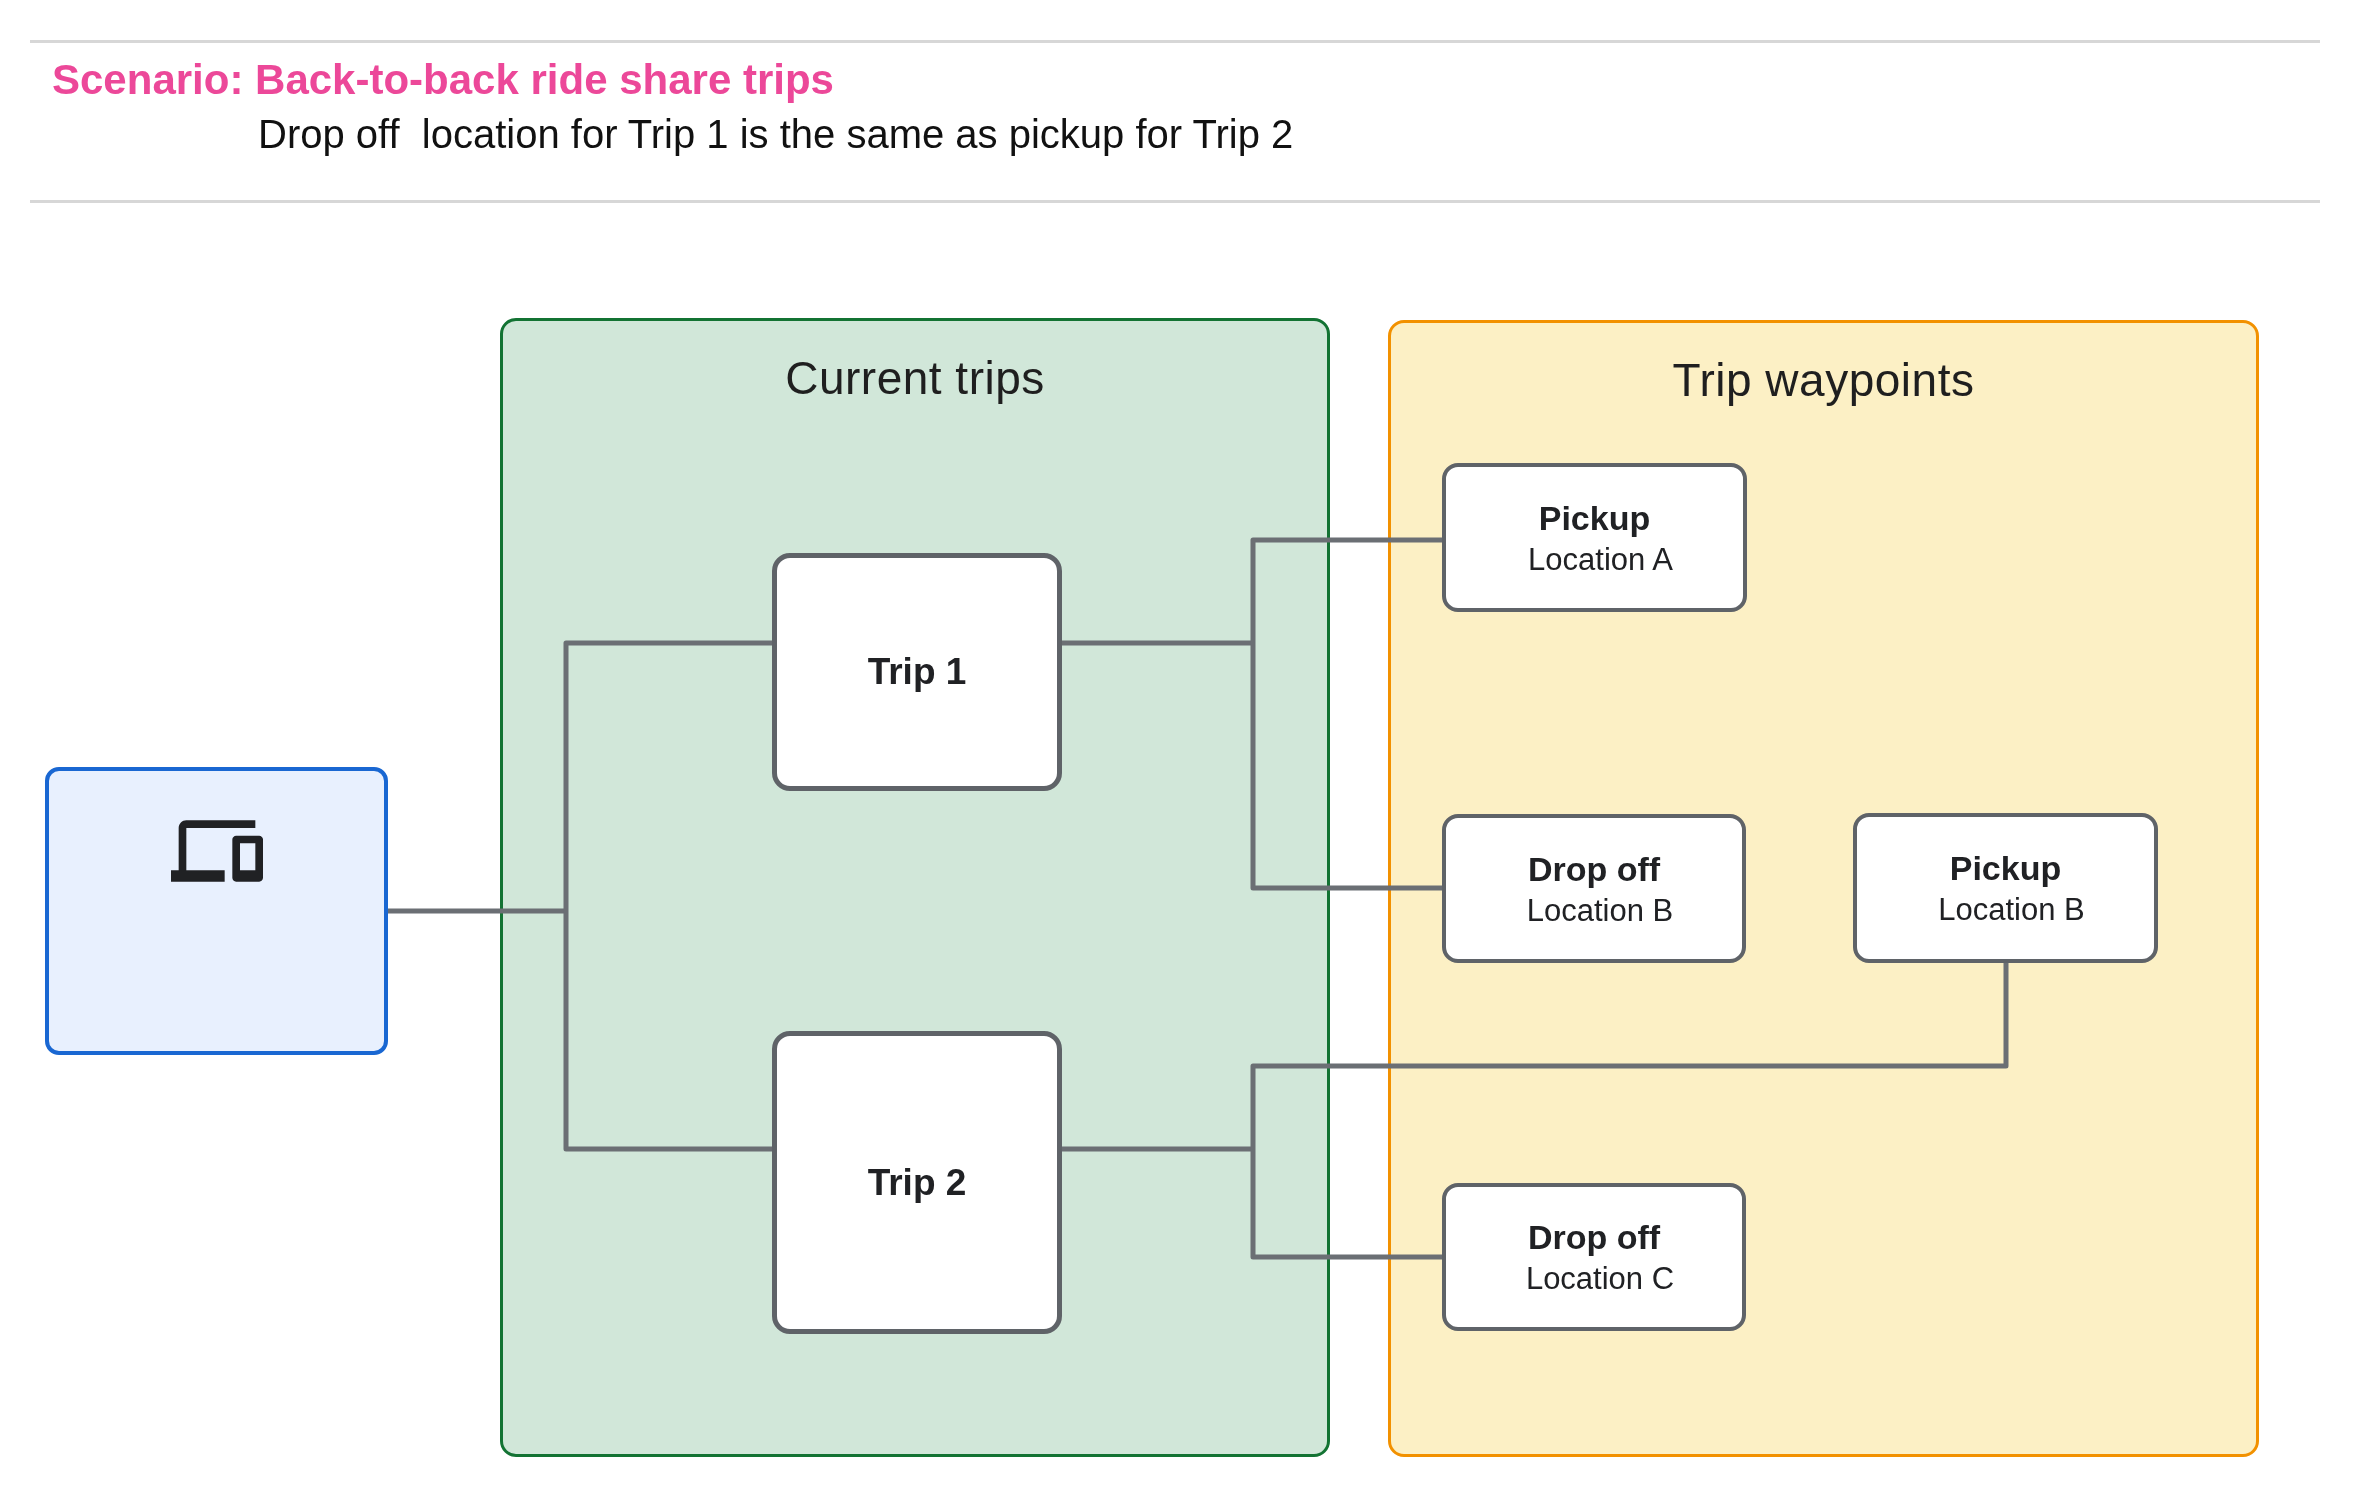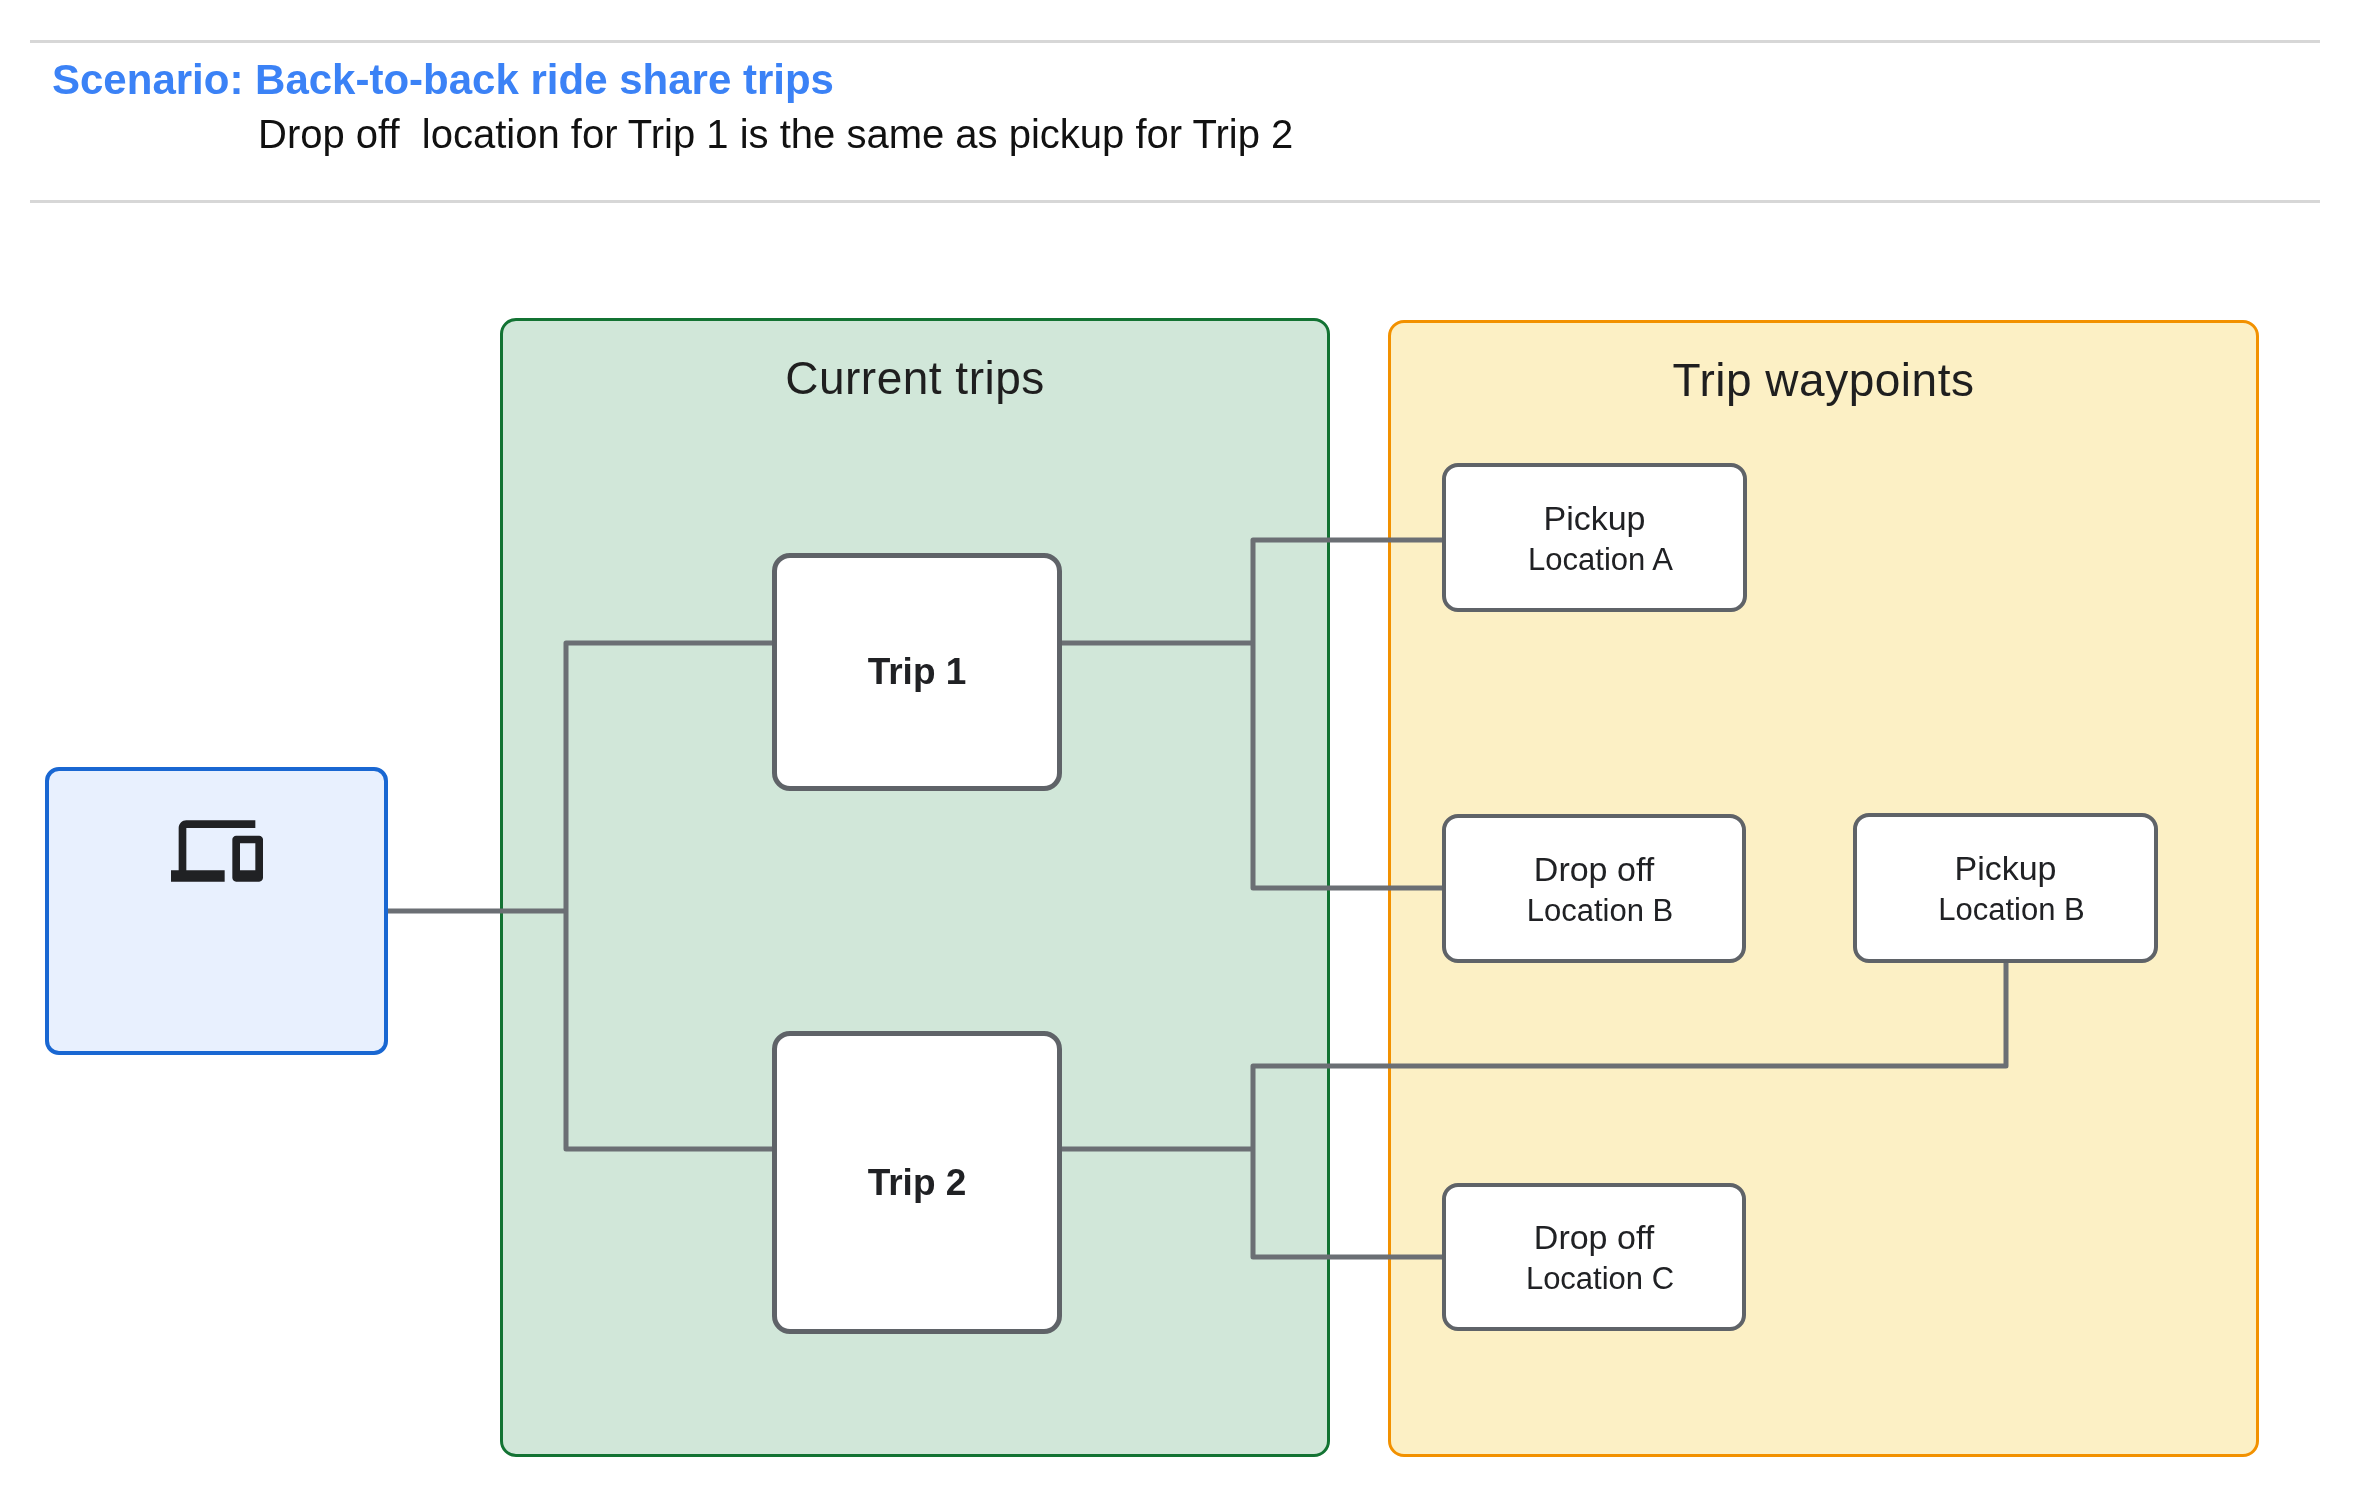--- a/index.html
+++ b/index.html
@@ -4,35 +4,35 @@
 <style>
   html,body{margin:0;padding:0;background:#ffffff;}
   body{
     width:2357px;height:1497px;position:relative;overflow:hidden;
     font-family:"Liberation Sans","DejaVu Sans",sans-serif;
     color:#202124;
   }
 
   
   .divider{position:absolute;left:30px;width:2290px;height:3px;background:#d7d7d7;}
-  .title{position:absolute;left:52px;top:56px;font-size:42px;font-weight:bold;color:#3b82f6;white-space:pre;}
+  .title{position:absolute;left:52px;top:56px;font-size:42px;font-weight:bold;color:#ec4899;white-space:pre;}
   .subtitle{position:absolute;left:258px;top:112px;font-size:40px;font-weight:normal;color:#111;white-space:pre;}
 
   
   .group{position:absolute;border-radius:16px;box-sizing:border-box;}
   .group-current{left:500px;top:318px;width:830px;height:1139px;background:#d1e7d9;border:3px solid #137333;}
   .group-waypoints{left:1388px;top:320px;width:871px;height:1137px;background:#fcf0c5;border:3px solid #f29100;}
   .group-title{position:absolute;left:0;right:0;top:30px;text-align:center;font-size:46px;color:#1f1f1f;letter-spacing:0.5px;}
 
   
   .node{position:absolute;background:#ffffff;border:5px solid #5f6368;border-radius:18px;box-sizing:border-box;
         display:flex;flex-direction:column;align-items:center;justify-content:center;text-align:center;}
   .trip-node{font-size:37px;font-weight:bold;}
   .wp-node{border-width:4px;border-radius:16px;}
-  .wp-title{font-size:34px;font-weight:normal;line-height:44px;}
+  .wp-title{font-size:34px;font-weight:bold;line-height:44px;}
   .wp-sub{font-size:31px;line-height:40px;color:#202124;margin-left:12px;}
 
   
   .vehicle-node{position:absolute;left:45px;top:767px;width:343px;height:288px;box-sizing:border-box;
     background:#e8f0fe;border:4px solid #1967d2;border-radius:14px;}
   .vehicle-icon{position:absolute;left:50%;top:34px;transform:translateX(-50%);}
   .vehicle-label{position:absolute;left:0;right:0;top:162px;text-align:center;
     font-size:34px;font-weight:bold;line-height:47px;white-space:pre-line;color:#202124;}
 
   

